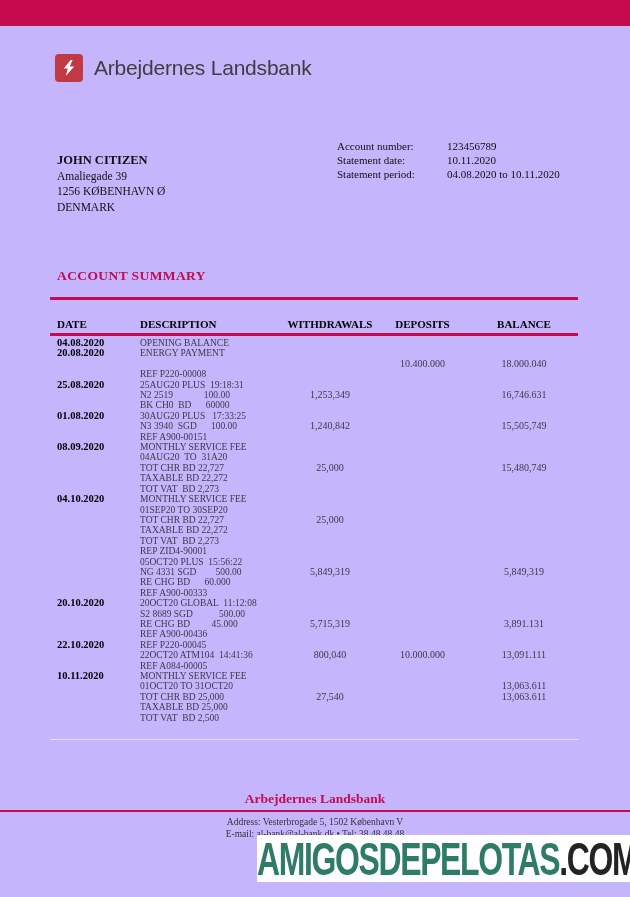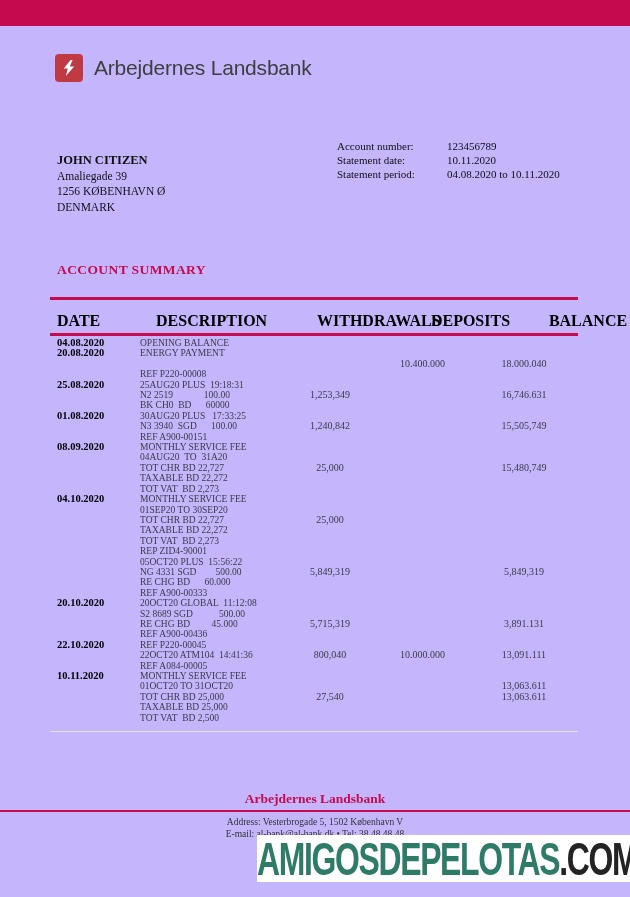--- a/index.html
+++ b/index.html
@@ -15,31 +15,31 @@
   .logo-box svg { width:20px; height:20px; }
   .bank-name { font-family:"Liberation Sans", sans-serif; font-size:21px; color:#3E3E3E; letter-spacing:-0.2px; }
 
   .customer { position:absolute; left:57px; top:137px; font-size:11.5px; color:#101010; line-height:15.5px;margin-top:16px; }
   .customer .name { font-weight:bold; font-size:12.5px; }
 
   .stmt { position:absolute; left:337px; top:140px; display:grid; grid-template-columns:110px auto;
           row-gap:2px; font-size:11px; color:#101010; }
   .stmt .val { padding-left:0; }
 
-  .section-title { position:absolute; left:57px; top:262px; font-size:13.5px; font-weight:bold;
+  .section-title { position:absolute; left:57px; top:268px; font-size:13.5px; font-weight:bold;
                    letter-spacing:0.4px; color:var(--accent,#C50A4D); }
 
   .table { position:absolute; left:50px; top:297px; width:528px; }
   .thead { display:grid; grid-template-columns:85px 150px 90px 95px 108px;
            border-top:3px solid var(--accent,#C50A4D); border-bottom:3px solid var(--accent,#C50A4D);
-           padding:12px 0 3px 0; font-weight:bold; font-size:16px; color:#000;gap:16px; }
+           padding:18px 0 3px 0; font-weight:bold; font-size:11px; color:#000; }
   .thead > div:nth-child(1){ padding-left:7px; }
   .thead > div:nth-child(2){ padding-left:5px; }
   .thead > div:nth-child(n+3){ text-align:center; }
-  .tbody { border-bottom:1px solid #E3E3E3; padding:2px 0 8px 0; }
+  .tbody { border-bottom:1px solid #E3E3E3; padding:2px 0 16px 0; }
   .trow { display:grid; grid-template-columns:85px 150px 90px 95px 108px; min-height:10.4px; }
   .tc { line-height:10.4px; overflow:visible; }
   .tc0 { font-weight:bold; font-size:10.5px; padding-left:7px; color:#000; white-space:nowrap; }
   .tc1 { font-size:9.5px; color:#3B3B45; white-space:pre; padding-left:5px; }
   .tc2,.tc3,.tc4 { font-size:10px; color:#3B3B45; text-align:center; white-space:nowrap; }
 
   .footer-name { position:absolute; top:791px; left:0; width:630px; text-align:center;
                  font-weight:bold; font-size:13.5px; color:var(--accent,#C50A4D); }
   .footer-rule { position:absolute; top:810px; left:0; width:630px; height:2px; background:var(--accent,#C50A4D); }
   .footer-addr  { position:absolute; top:817px; left:0; width:630px; text-align:center; font-size:9.5px; color:#333;font-family:Liberation Serif, serif; }

